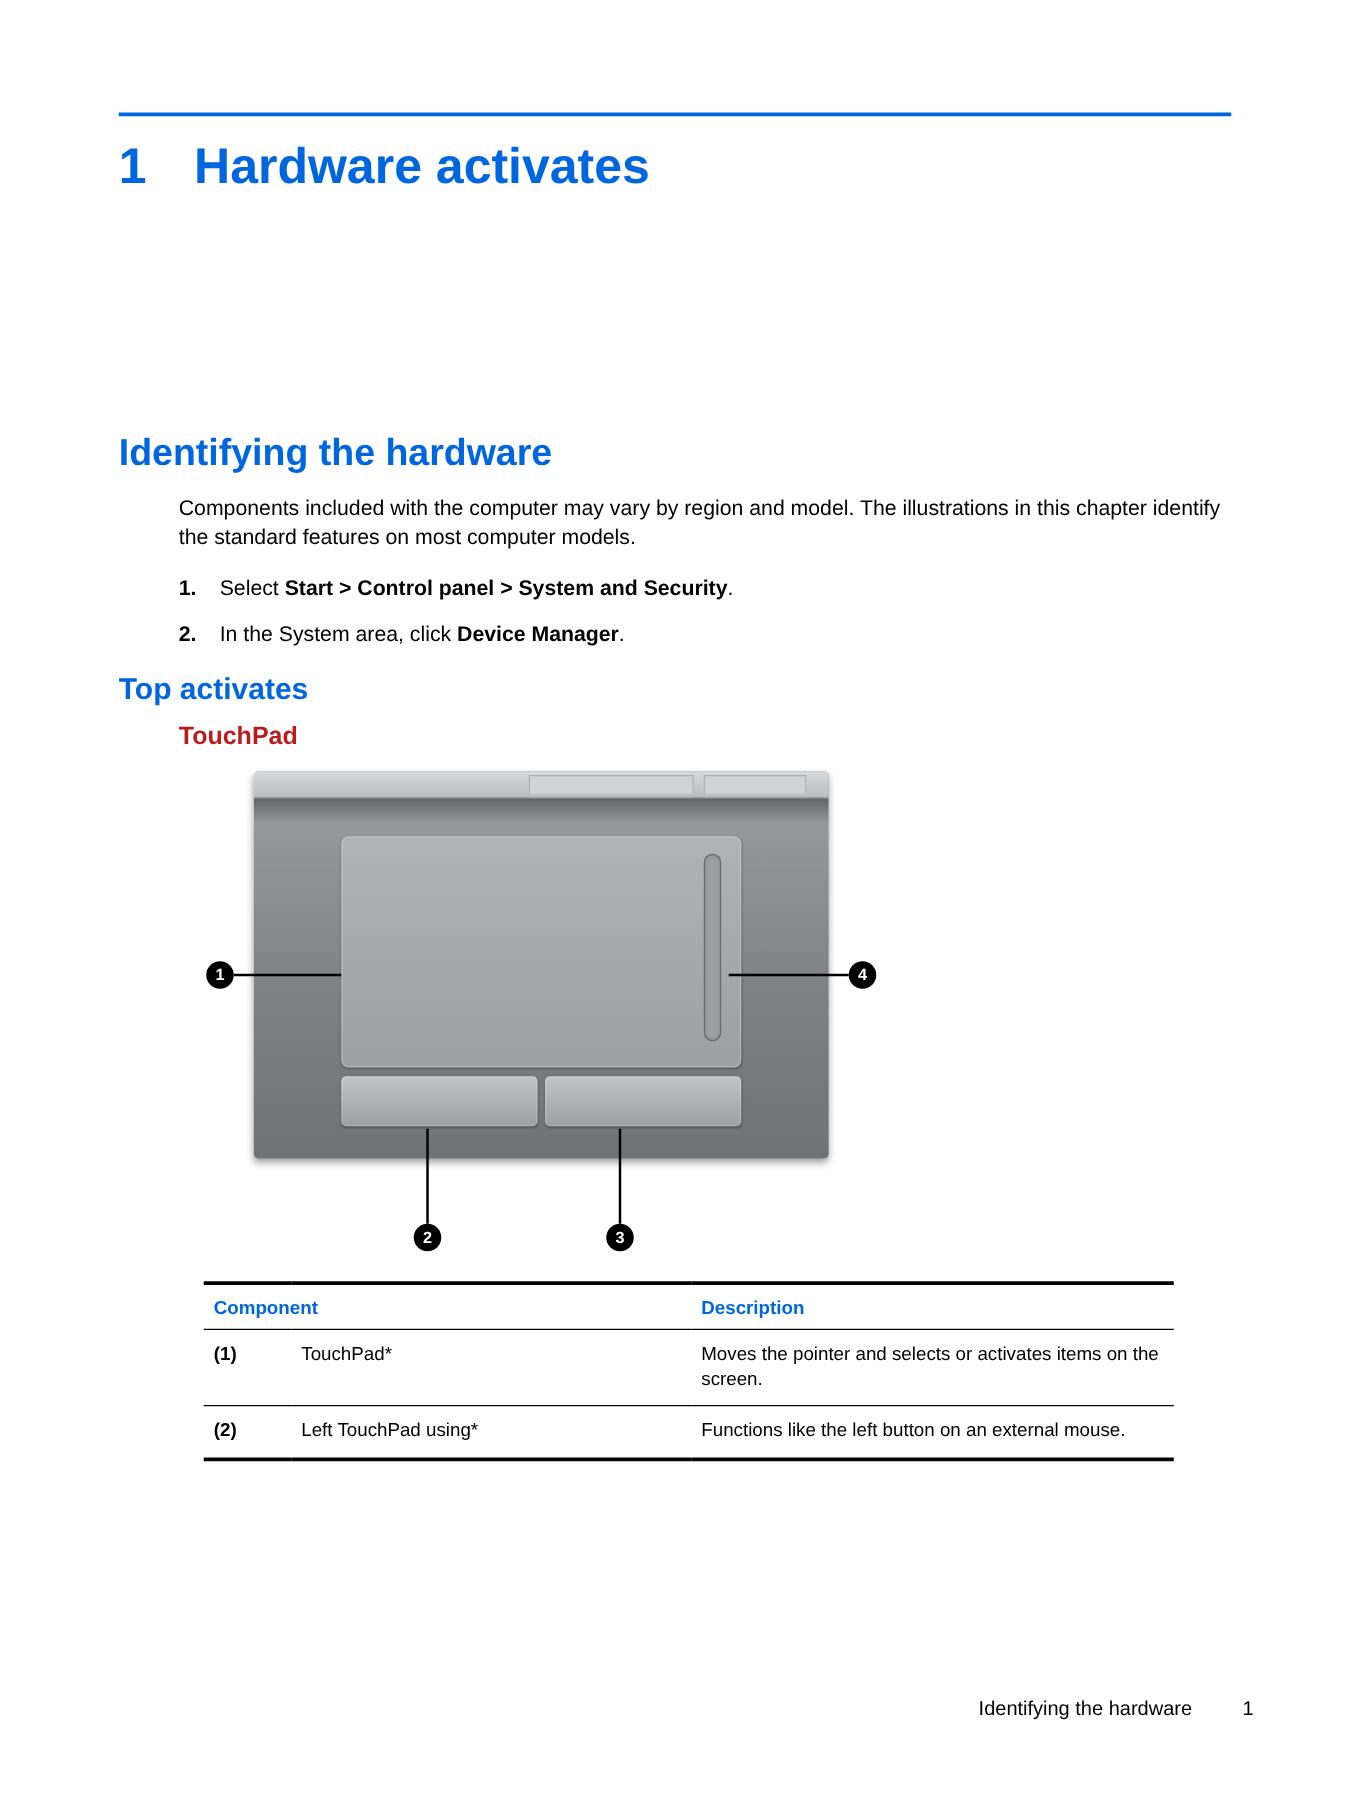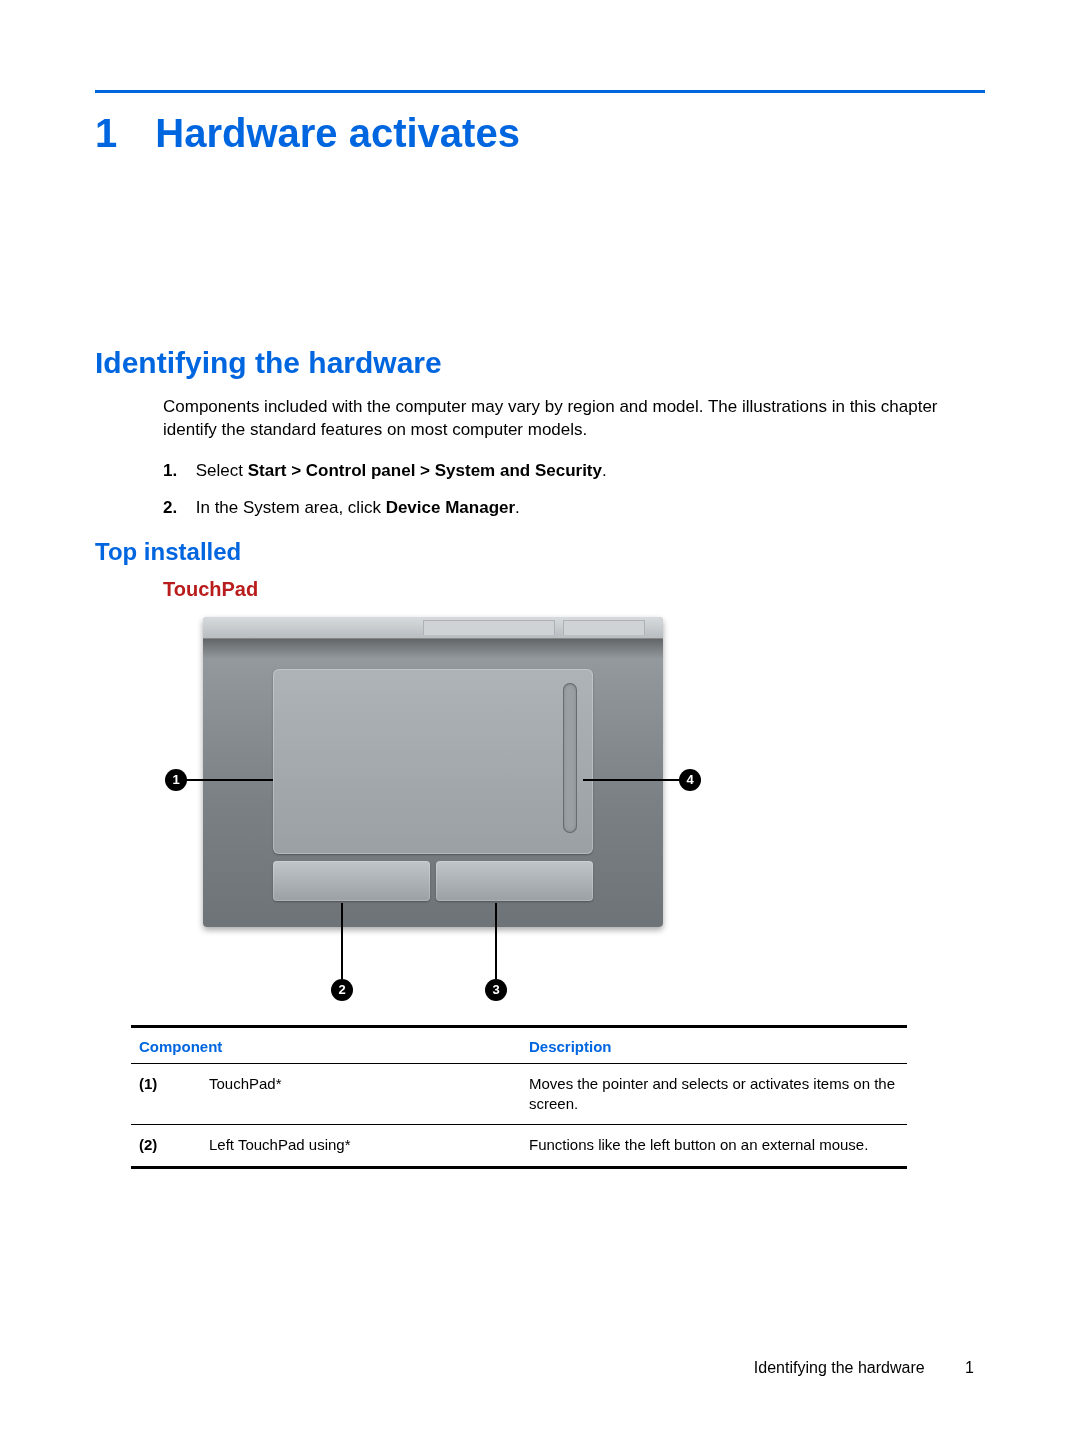--- a/index.html
+++ b/index.html
@@ -29,21 +29,21 @@
     margin-bottom: 190px;
   }
   .h1-line .chnum { min-width: 20px; }
   .h2 {
     color: #0066e0;
     font-weight: bold;
     font-size: 30px;
     margin-bottom: 16px;
   }
   .bodytext {
-    margin-left: 68px;
+    margin-left: 48px;
     font-size: 17px;
     line-height: 1.35;
   }
   .bodytext p { margin: 0 0 18px 0; }
   .ol { margin: 0 0 18px 0; padding: 0; list-style: none; }
   .ol li { margin-bottom: 14px; }
   .ol li .num { display: inline-block; width: 28px; font-weight: bold; }
   .bold { font-weight: bold; }
   .h3 {
     color: #0066e0;
@@ -126,21 +126,21 @@
     color: #fff;
     font-weight: bold;
     font-size: 13px;
     display: flex; align-items: center; justify-content: center;
   }
   .lead { position: absolute; background: #000; }
   .lead.h { height: 2px; }
   .lead.v { width: 2px; }
 
   
-  .tbl-wrap { margin-left: 36px; width: 776px; }
+  .tbl-wrap { margin-left: 68px; width: 776px; }
   .tbl { width: 100%; border-collapse: collapse; font-size: 15px; }
   .tbl thead th {
     text-align: left;
     color: #0066e0;
     font-weight: bold;
     padding: 10px 8px 8px 8px;
     border-top: 3px solid #000;
     border-bottom: 1px solid #000;
   }
   .tbl tbody td {
@@ -149,21 +149,21 @@
     vertical-align: top;
     line-height: 1.35;
   }
   .tbl tbody tr:last-child td { border-bottom: 3px solid #000; }
   .tbl .c-idx { width: 70px; font-weight: bold; }
   .tbl .c-name { width: 320px; }
 
   .footer {
     position: absolute;
     bottom: 60px;
-    right: 106px;
+    right: 77px;
     font-size: 16px;
   }
   .footer .ftxt { margin-right: 36px; }
 </style>
 </head>
 <body>
 
 <div class="page">
   <div class="rule"></div>
 
@@ -183,21 +183,21 @@
         <span>Select </span><span class="bold">Start &gt; Control panel &gt; System and Security</span><span>.</span>
       </li>
       <li>
         <span class="num">2.</span>
         <span>In the System area, click </span><span class="bold">Device Manager</span><span>.</span>
       </li>
     </ol>
 
   </div>
 
-  <div class="h3">Top installed</div>
+  <div class="h3">Top activates</div>
   <div class="bodytext">
     <div class="h4">TouchPad</div>
   </div>
 
   <div class="diagram-wrap">
     <div class="diagram">
       <div class="chassis">
         <div class="kbstrip"></div>
         <div class="topshadow"></div>
         <div class="pad">

